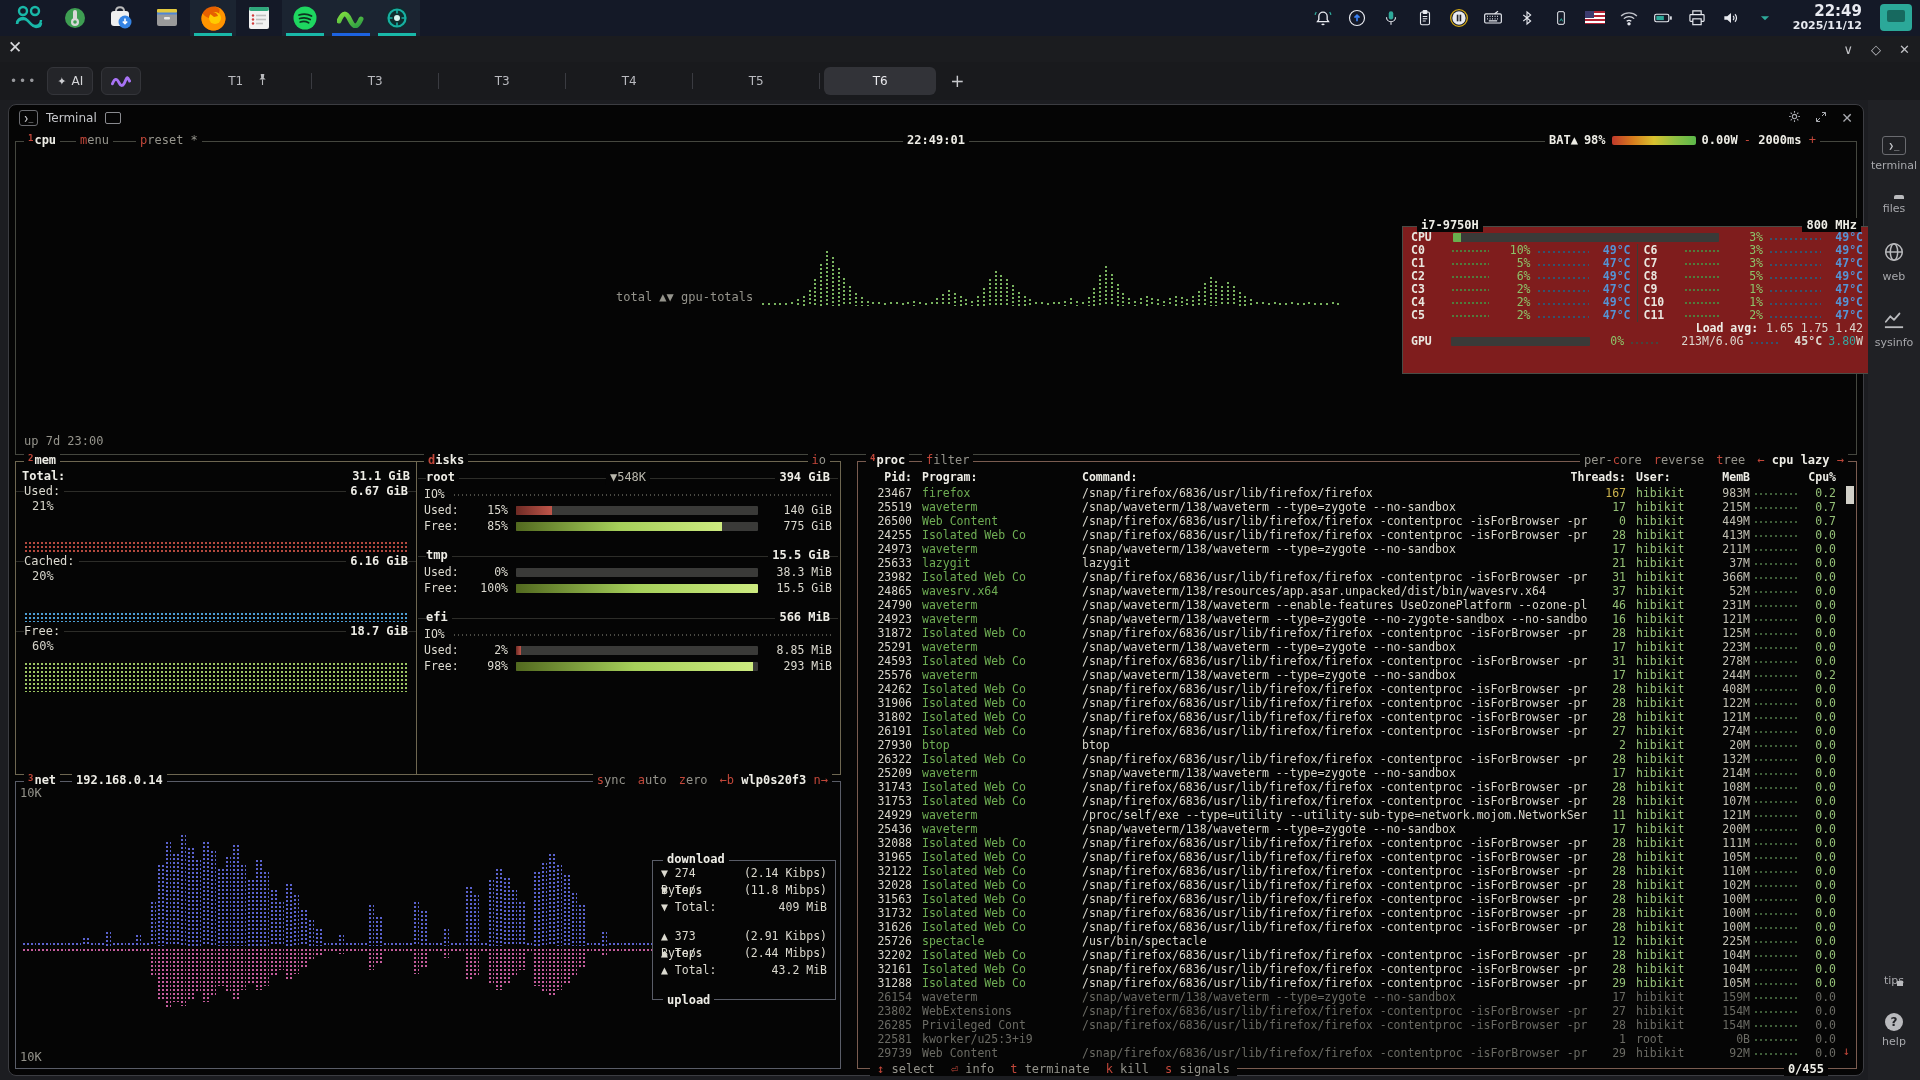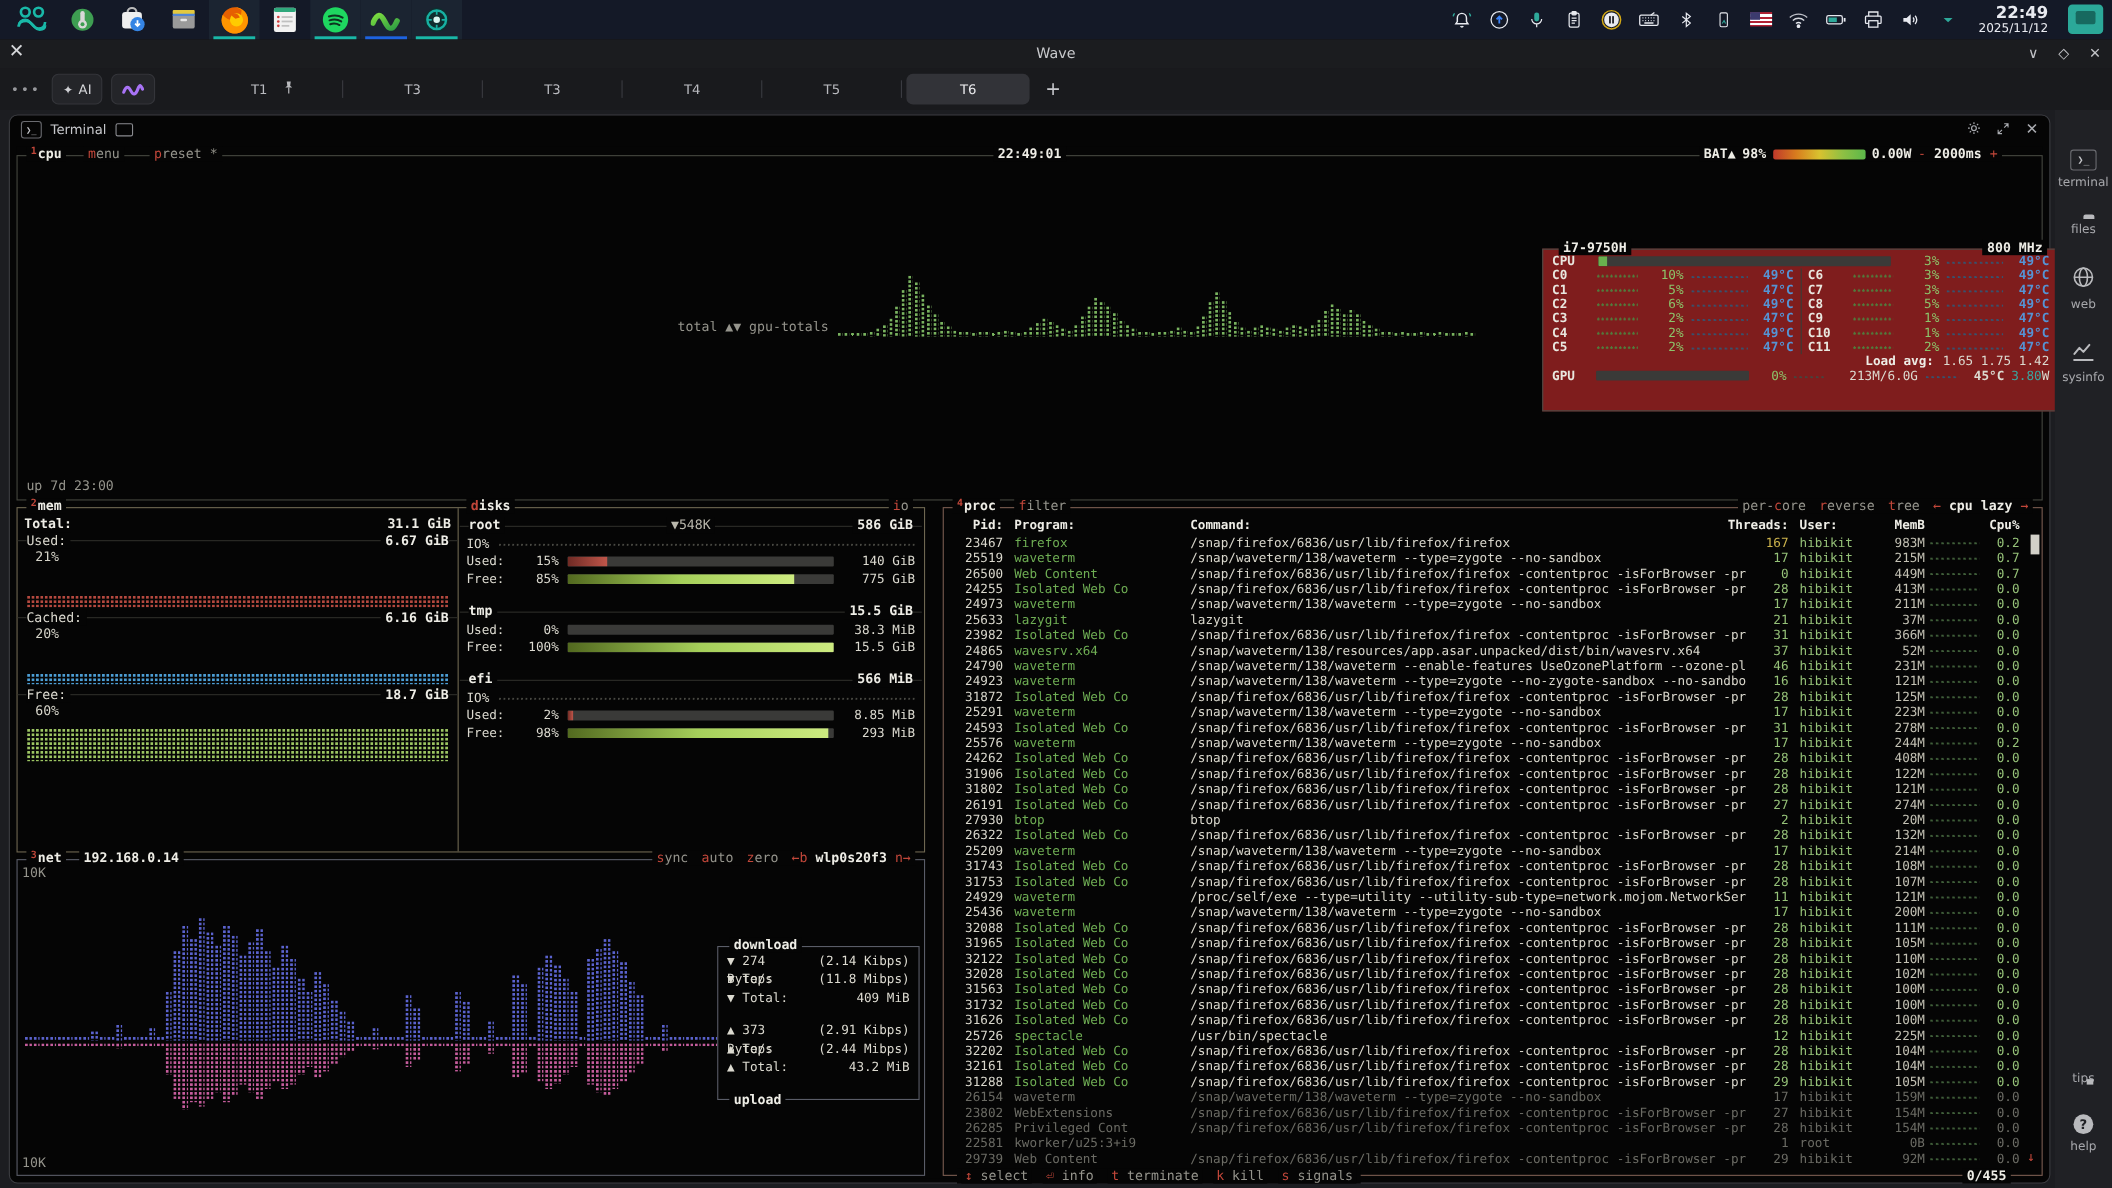--- a/index.html
+++ b/index.html
@@ -9,21 +9,21 @@
   .topbar{position:absolute;left:0;top:0;width:1920px;height:36px;background:#141927;display:flex;align-items:center;justify-content:space-between;}
   .dock{display:flex;align-items:center;height:36px;padding-left:6px;}
   .dock-tile{position:relative;width:46px;height:36px;display:flex;align-items:center;justify-content:center;}
   .dock-tile.active{background:#1b2431;}
   .dock-tile.active::after{content:"";position:absolute;left:4px;right:4px;bottom:0;height:3px;background:#19b8a8;}
   .dock-tile.active.accent-blue::after{background:#1d63e0;}
   .tray{display:flex;align-items:center;gap:10px;padding-right:8px;}
   .tray-ic{width:24px;height:24px;display:flex;align-items:center;justify-content:center;}
   .clockbox{text-align:right;color:#e8eaf0;line-height:1.05;margin-left:6px;}
   .clock-t{font-size:15px;font-weight:bold;}
-  .clock-d{font-size:11px;}
+  .clock-d{font-size:11px;font-weight:bold;}
   .avatar{width:32px;height:27px;background:#2ba899;border-radius:4px;margin-left:8px;position:relative;}
   .avatar::after{content:"";position:absolute;left:7px;top:6px;width:18px;height:12px;border-radius:2px;background:#17695f;}
   .flag{width:20px;height:13px;background:repeating-linear-gradient(180deg,#b22234 0 2px,#fff 2px 4px);position:relative;}
   .flag::after{content:"";position:absolute;left:0;top:0;width:9px;height:7px;background:#3c3b6e;}
 
   
   .wavewin{position:absolute;left:0;top:36px;width:1920px;height:1044px;background:#1c1d21;}
   .titlebar{position:relative;height:26px;background:#1b1c1f;display:flex;align-items:center;}
   .tb-close{position:absolute;left:8px;top:1px;color:#d6d7da;font-size:17px;cursor:default;}
   .tb-title{width:100%;text-align:center;color:#c9cacd;font-size:13px;}
@@ -307,21 +307,20 @@
         <div class="clock-t">22:49</div>
         <div class="clock-d">2025/11/12</div>
       </span>
       <span class="avatar"></span>
     </div>
   </div>
 
   <div class="wavewin">
     <div class="titlebar">
       <span class="tb-close">✕</span>
-      <span class="tb-title">Wave</span>
       <span class="tb-controls">
         <span>∨</span>
         <span>◇</span>
         <span>✕</span>
       </span>
     </div>
 
     <div class="tabbar">
       <span class="ellipsis">•••</span>
       <span class="chip">
@@ -671,21 +670,21 @@
                   </div>
                 </div>
             </div>
 
             <div id="disk-entries" style="position:absolute;left:408px;top:8px;width:408px;">
                 <div style="margin-bottom: 14px;">
                   <div class="lblrow" style="height:16px;">
                     <div class="rline" style="top:8px;"></div>
                     <span class="lab bold">root</span>
                     <span style="position:absolute;left:50%;transform:translateX(-50%);background:#050505;padding:0 4px;color:#b9b7ac;z-index:1;" class="cen">▼548K</span>
-                    <span class="val">586 GiB</span>
+                    <span class="val">394 GiB</span>
                   </div>
                   <div class="drow">
                     <span>IO%</span>
                     <span class="iodots"></span>
                   </div>
                   <div class="drow u">
                     <span class="dlab">Used:</span>
                     <span class="dpct">15%</span>
                     <span class="track dbar">
                       <span class="fill fu" style="background: linear-gradient(90deg, rgb(110, 42, 36), rgb(192, 86, 74)); width: 15%;"></span>

